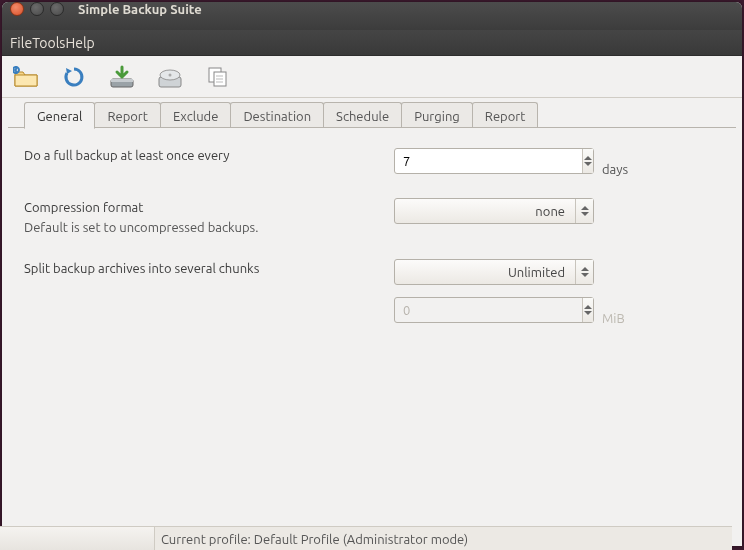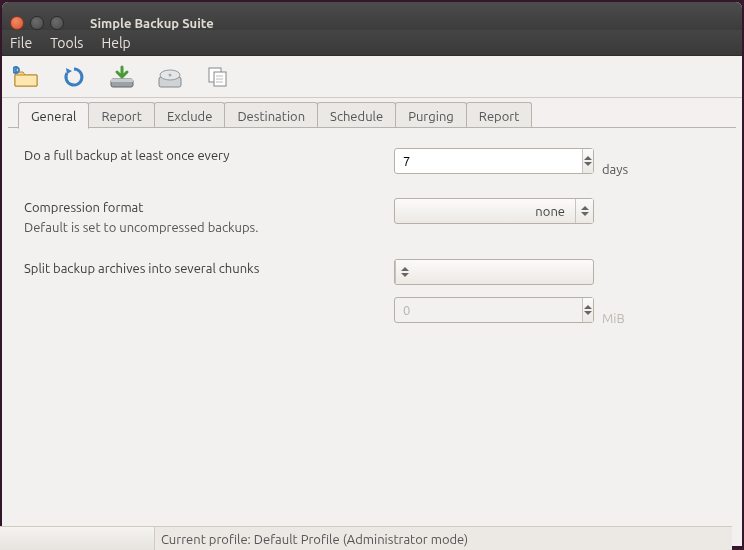--- a/index.html
+++ b/index.html
@@ -18,61 +18,60 @@
     margin: 2px;
     background: #f2f1f0;
     border-radius: 6px 6px 0 0;
     overflow: hidden;
     box-shadow: 0 0 4px rgba(0,0,0,0.4);
   }
   .titlebar {
     height: 28px;
     background: linear-gradient(#4c4c4c, #3c3c3c);
     display: flex;
-    align-items: flex-end;
+    align-items: flex-start;
     padding: 0 8px;
-    gap: 20px;
+    gap: 8px;
   }
   .win-btns { display: flex; gap: 6px; }
   .win-btn {
     width: 14px; height: 14px; border-radius: 50%;
     display: inline-block;
   }
   .win-close { background: radial-gradient(circle at 40% 35%, #f28b6a, #d9512a); border:1px solid #8a3518;}
   .win-min, .win-max { background: radial-gradient(circle at 40% 35%, #6b6b6b, #4a4a4a); border:1px solid #2a2a2a;}
   .title {
     color: #dfdbd2; font-weight: bold; font-size: 13px; margin-left: 6px;
   }
   .menubar {
     height: 26px;
     background: linear-gradient(#454545, #393939);
     display: flex;
     align-items: center;
     padding: 0 8px;
-    gap: 18px;
     color: #e6e0d8;
     font-size: 14px;
     border-bottom: 1px solid #2d2d2d;
   }
   .menubar span { cursor: default; }
   .toolbar {
     height: 42px;
     background: #f2f1f0;
     display: flex;
     align-items: center;
     padding: 0 10px;
     gap: 20px;
     border-bottom: 1px solid #d0ccc5;
   }
   .toolbar .icon-slot {
     width: 28px; height: 28px; display:flex; align-items:center; justify-content:center;
   }
   .tabbar {
     display: flex;
-    padding: 0 16px;
+    padding: 0 22px;
     background: #f2f1f0;
     position: relative;
     height: 30px;
     align-items: flex-end;
   }
   .tab {
     padding: 6px 12px 5px 12px;
     border: 1px solid #b8b4ad;
     border-bottom: none;
     background: #ebe9e6;
@@ -263,20 +262,21 @@
         </div>
       </div>
     </div>
 
     <div class="row" style="margin-bottom:10px;">
       <div class="label-col">
         <span>Split backup archives into several chunks</span>
       </div>
       <div class="ctrl-col">
         <div class="combobox">
+          <div class="combo-label">Unlimited</div>
           <div class="combo-arrow">
             <div class="arrow-up"></div>
             <div class="arrow-down"></div>
           </div>
         </div>
       </div>
     </div>
 
     <div class="row">
       <div class="label-col"></div>

